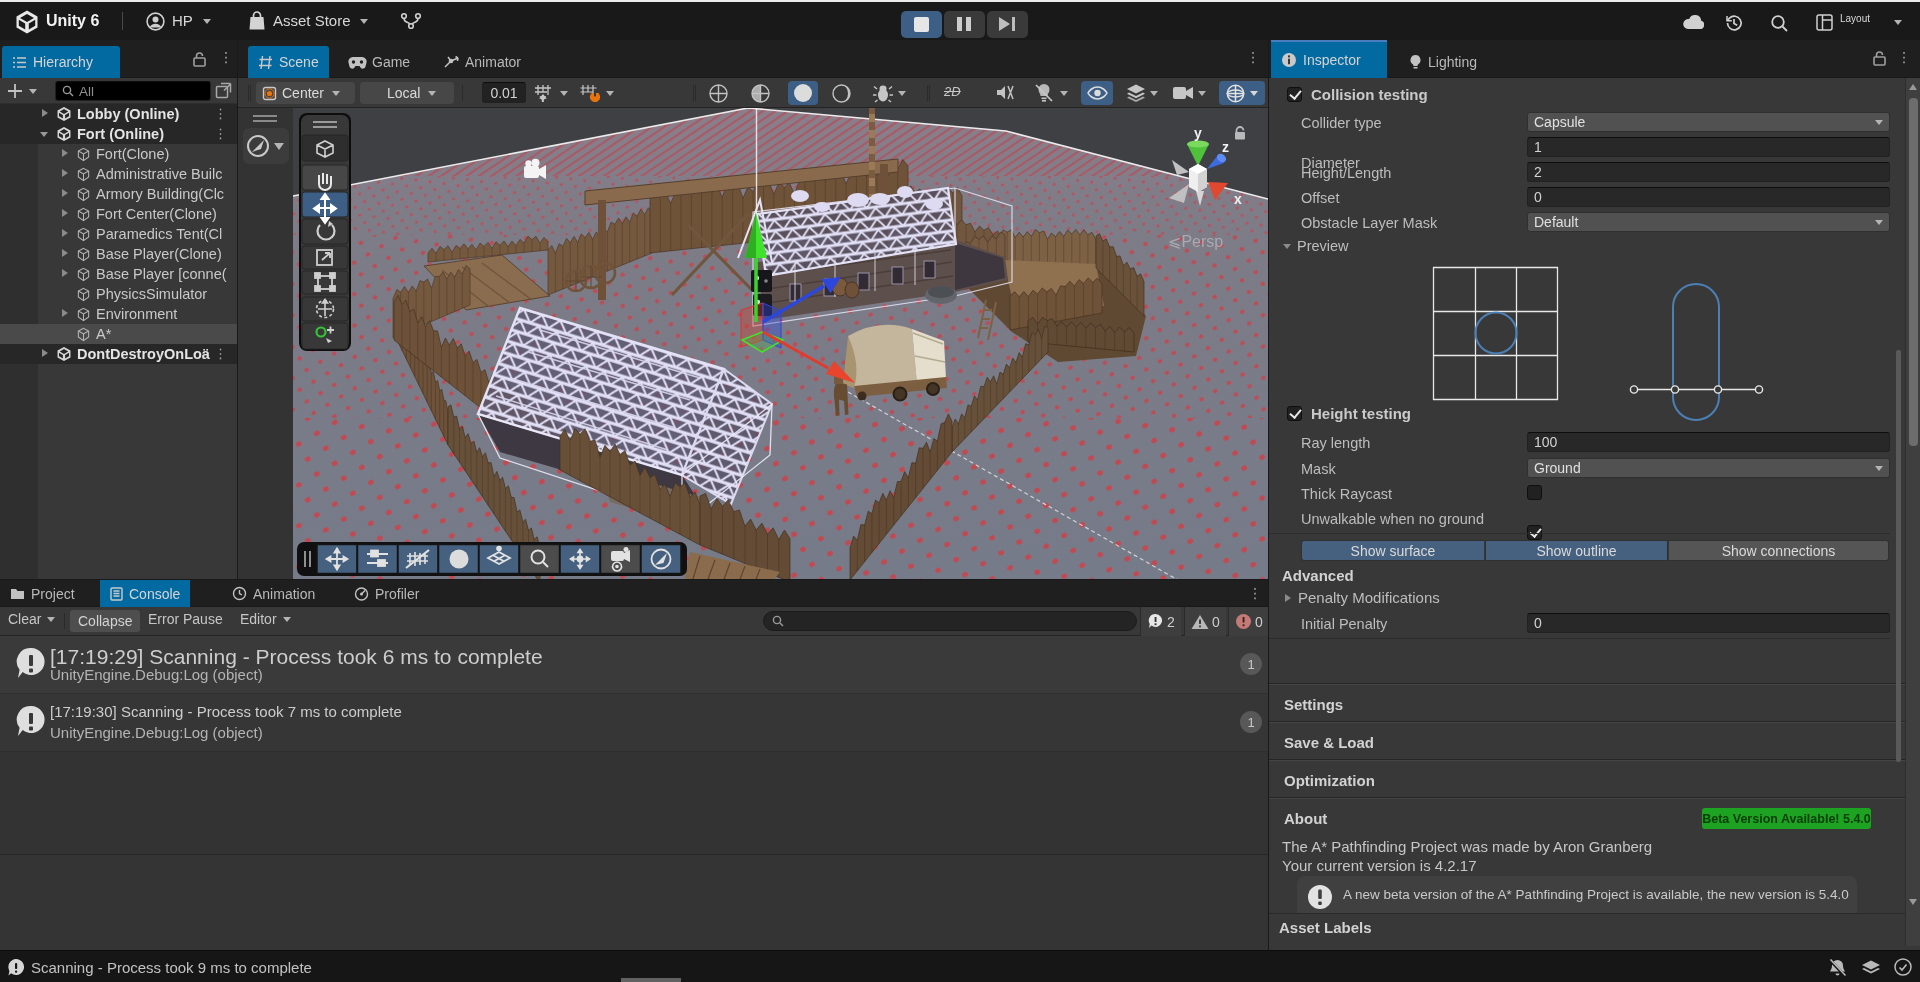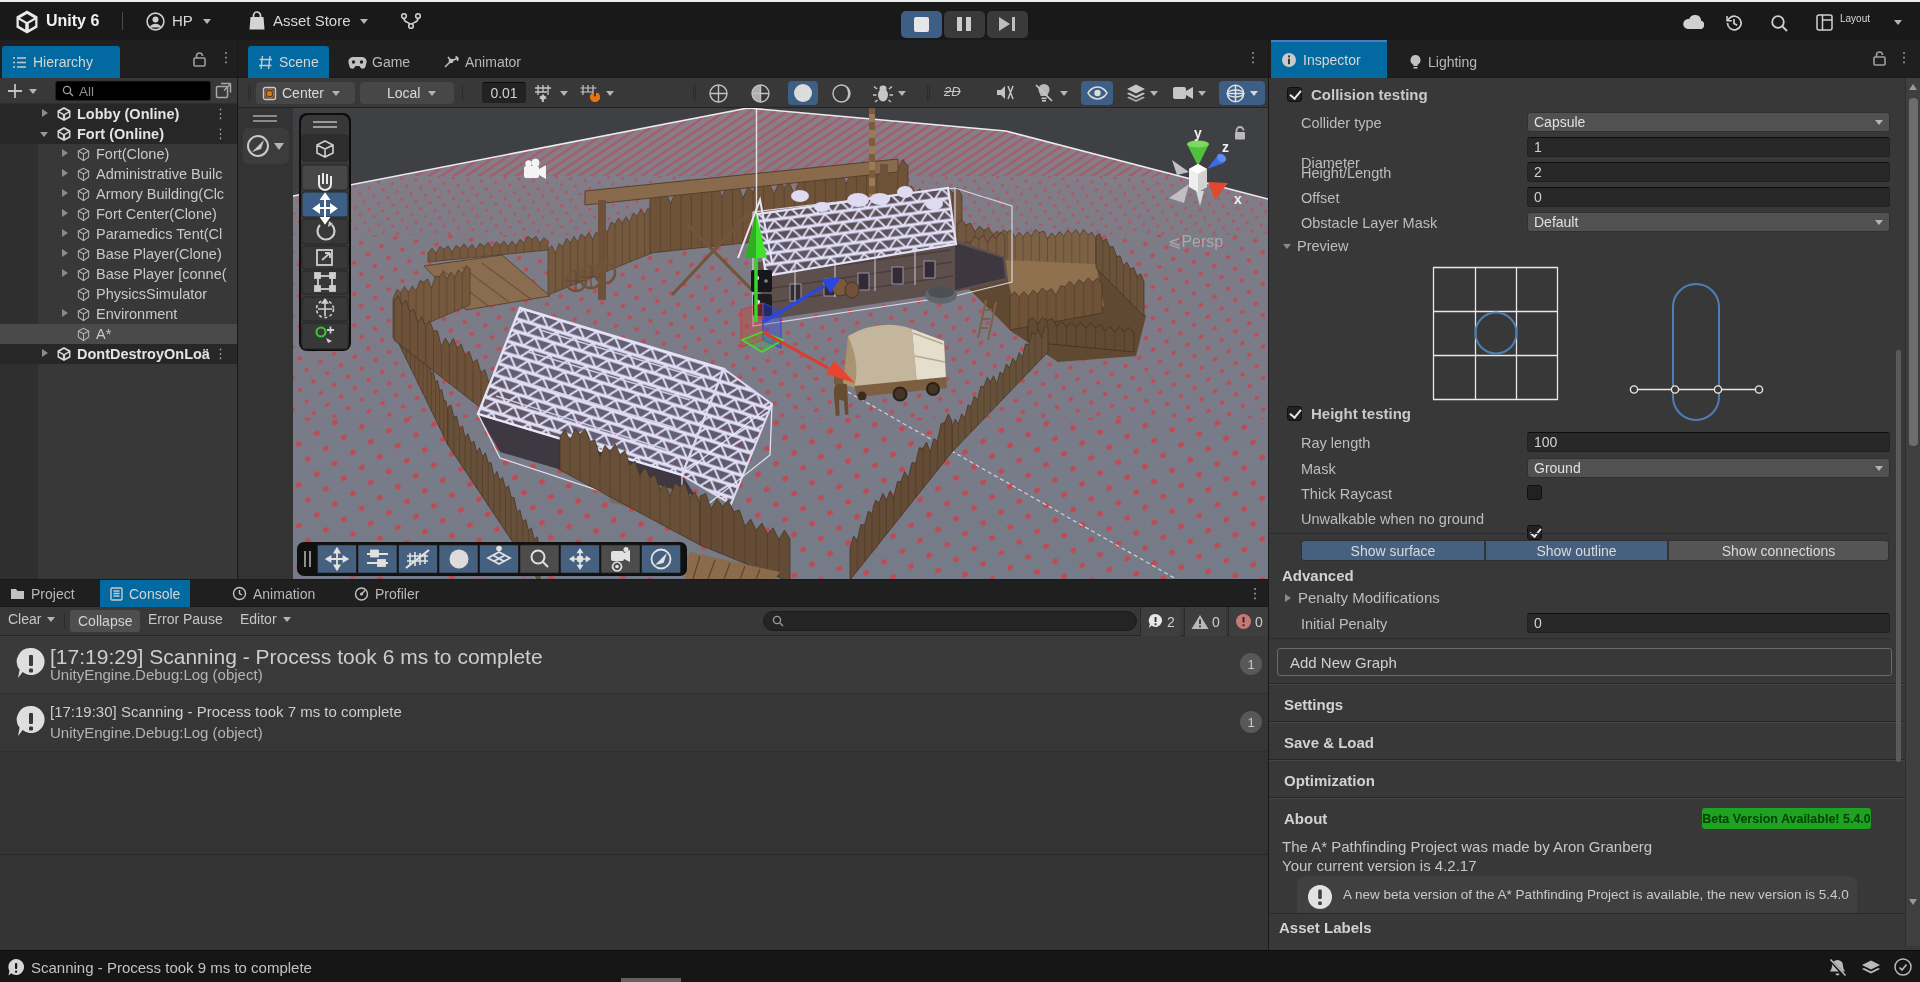--- a/index.html
+++ b/index.html
@@ -878,21 +878,20 @@
       <div class="abs" style="left:13px;top:489px;color:#d2d2d2;font-size:15px;font-weight:bold">Advanced</div>
       <div class="abs row" style="left:16px;top:511px">
         <div class="dright" style="margin-right:7px"></div>
         <span class="ilabel" style="font-size:15px">Penalty Modifications</span>
       </div>
       <div class="irow" style="top:535px;left:32px">
         <span class="ilabel">Initial Penalty</span>
       </div>
       <div class="ifield field" style="top:535px;background:#282828">0</div>
       <div class="abs" style="left:0;top:560px;width:621px;height:1px;background:#2c2c2c"></div>
-      <div class="abs row" style="left:8px;top:570px;width:615px;height:28px;border:1px solid #6b6b6b;border-radius:3px;color:#d0d0d0;font-size:15px;padding-left:12px">Add New Graph</div>
       <div class="abs" style="left:0;top:605px;width:636px;height:2px;background:#262626;border-bottom:1px solid #454545"></div>
       <div class="abs" style="left:15px;top:618px;color:#d2d2d2;font-size:15px;font-weight:bold">Settings</div>
       <div class="abs" style="left:0;top:643px;width:636px;height:2px;background:#262626;border-bottom:1px solid #454545"></div>
       <div class="abs" style="left:15px;top:656px;color:#d2d2d2;font-size:15px;font-weight:bold">Save &amp; Load</div>
       <div class="abs" style="left:0;top:681px;width:636px;height:2px;background:#262626;border-bottom:1px solid #454545"></div>
       <div class="abs" style="left:15px;top:694px;color:#d2d2d2;font-size:15px;font-weight:bold">Optimization</div>
       <div class="abs" style="left:0;top:719px;width:636px;height:2px;background:#262626;border-bottom:1px solid #454545"></div>
       <div class="abs" style="left:15px;top:732px;color:#d2d2d2;font-size:15px;font-weight:bold">About</div>
       <div class="abs row" style="left:433px;top:730px;width:169px;height:21px;background:#1da221;border-radius:3px;justify-content:center;color:#064006;font-size:12.5px;font-weight:bold;white-space:nowrap">Beta Version Available! 5.4.0</div>
       <div class="abs" style="left:13px;top:760px;color:#c6c6c6;font-size:15px">The A* Pathfinding Project was made by Aron Granberg</div>

